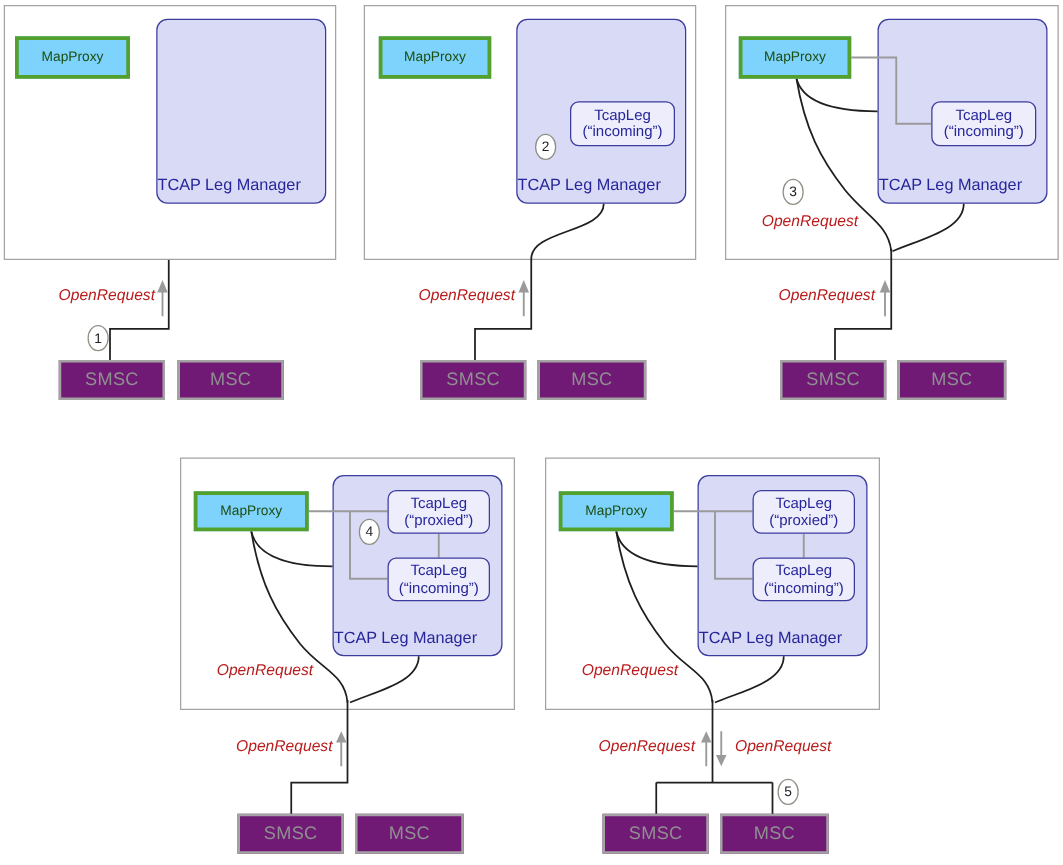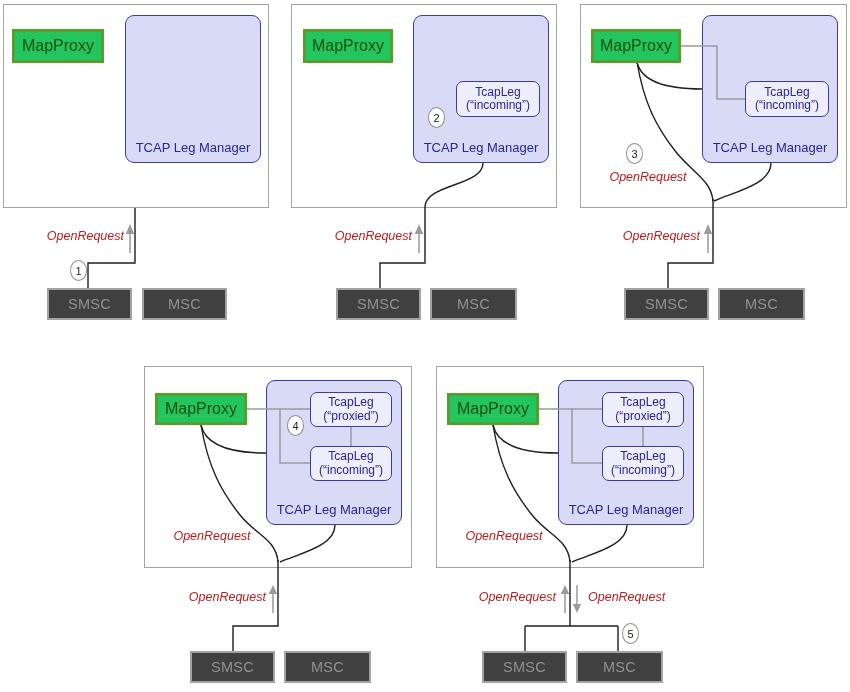--- a/index.html
+++ b/index.html
@@ -4,30 +4,30 @@
 <style>
   html,body{margin:0;padding:0;background:#fff;}
   .stage{position:relative;width:850px;height:692px;background:#fff;
          font-family:"Liberation Sans",sans-serif;overflow:hidden;}
   .panel{position:absolute;background:#fff;border:1px solid #a3a3a3;box-sizing:border-box;}
   .svglayer{position:absolute;left:0;top:0;pointer-events:none;}
   .flow{stroke:#1f1f1f;stroke-width:1.4;fill:none;}
   .link{stroke:#9a9a9a;stroke-width:1.5;fill:none;}
   .arsh{stroke:#9a9a9a;stroke-width:1.5;fill:none;}
   .arhd{fill:#9a9a9a;stroke:none;}
-  .mapproxy{position:absolute;background:#22c55e;border:3px solid #53a02c;color:#1d4e12;
-            display:flex;align-items:center;justify-content:center;font-size:16px;
+  .mapproxy{position:absolute;background:#7dd3fc;border:3px solid #53a02c;color:#1d4e12;
+            display:flex;align-items:center;justify-content:center;font-size:11px;
             box-sizing:border-box;}
   .manager{position:absolute;background:#d9daf6;border:1.5px solid #3c3c9e;border-radius:9px;
            box-sizing:border-box;color:#26269a;}
-  .manager .mlabel{position:absolute;left:0;right:0;bottom:7px;text-align:center;font-size:13px;}
+  .manager .mlabel{position:absolute;left:0;right:0;bottom:7px;text-align:left;font-size:13px;}
   .leg{position:absolute;background:#ededfc;border:1.4px solid #3c3c9e;border-radius:7px;
        box-sizing:border-box;color:#26269a;display:flex;flex-direction:column;align-items:center;
        justify-content:center;font-size:12px;line-height:1.12;text-align:center;}
-  .node{position:absolute;background:#404040;border:2px solid #a3a3a3;box-sizing:border-box;
+  .node{position:absolute;background:#701a75;border:2px solid #a3a3a3;box-sizing:border-box;
         color:#909090;display:flex;align-items:center;justify-content:center;
         font-size:14.5px;letter-spacing:.3px;}
   .orlabel{position:absolute;color:#b91c1c;font-style:italic;font-size:12.5px;white-space:nowrap;}
   .ta-r{text-align:right;} .ta-c{text-align:center;} .ta-l{text-align:left;}
   .badge{position:absolute;width:17px;height:21px;background:#fff;border:1px solid #8f8f85;
          border-radius:50%;display:flex;align-items:center;justify-content:center;
          font-size:11px;color:#222;box-sizing:border-box;}
 </style>
 </head>
 <body>

